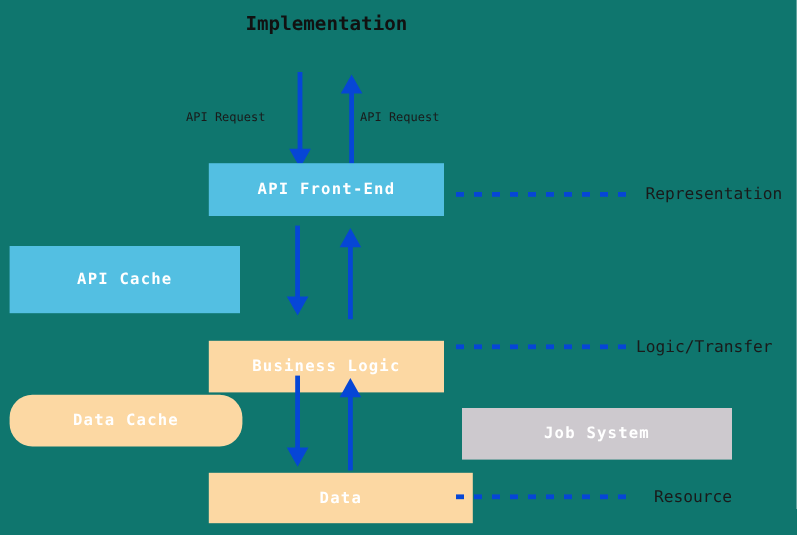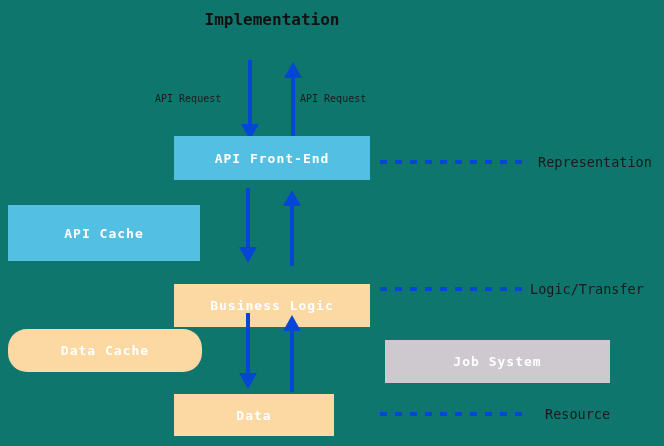--- a/index.html
+++ b/index.html
@@ -102,17 +102,17 @@
   <div class="box peach" style="left:174px; top:268px; width:196px; height:43px;margin-top:16px;">Business Logic</div>
   <div class="dashline" style="left:380px; top:287px;"></div>
   <div class="annotation" style="left:530px; top:281px;">Logic/Transfer</div>
 
   <div class="box peach" style="left:8px; top:329px; width:194px; height:43px;border-radius:19px;">Data Cache</div>
   <div class="box gray" style="left:337px; top:340px; width:225px; height:43px;margin-left:48px;">Job System</div>
 
   <div class="arrow down" style="left:246px; top:313px; height:61px;"></div>
   <div class="arrow up" style="left:290px; top:330px; height:62px;"></div>
 
-  <div class="box peach" style="left:174px; top:394px; width:160px; height:42px;">Data</div>
+  <div class="box peach" style="left:174px; top:394px; width:220px; height:42px;">Data</div>
   <div class="dashline" style="left:380px; top:412px;"></div>
   <div class="annotation" style="left:545px; top:406px;text-align:right;">Resource</div>
 
 </div>
 
 </body></html>

